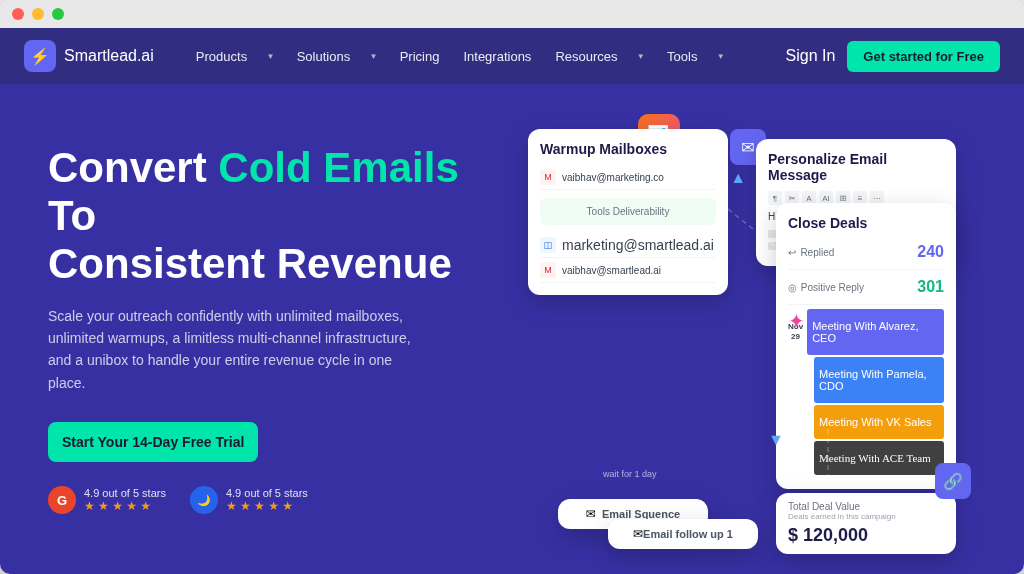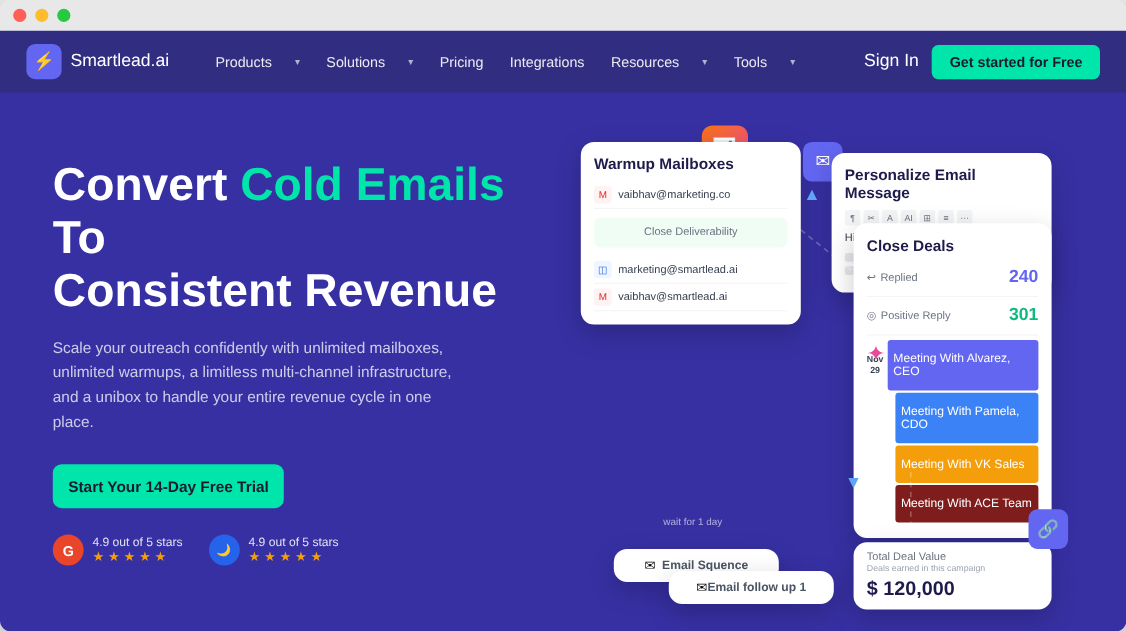--- a/index.html
+++ b/index.html
@@ -341,21 +341,21 @@
     .meeting-label {
       font-size: 11px;
       color: white;
       padding: 11px 5px;
       border-radius: 3px;
       flex: 1;
     }
     .meet-purple { background: #6366f1; }
     .meet-blue { background: #3b82f6; }
     .meet-orange { background: #f59e0b; }
-    .meet-pink { background: #7f1d1d; }
+    .meet-pink { background: #404040; font-family: Liberation Serif, serif; }
     .date-badge {
       font-size: 8px;
       font-weight: 700;
       color: #374151;
       text-align: center;
       line-height: 1.2;
     }
 
     
     .total-deal-card {
@@ -494,25 +494,25 @@
 
         <div class="float-icon chart-icon-float">📊</div>
 
         <div class="card warmup-card">
           <div class="card-title">Warmup Mailboxes</div>
           <div class="email-row">
             <div class="email-icon gmail-icon">M</div>
             <span style="font-size:10px;color:#374151;">vaibhav@marketing.co</span>
           </div>
           <div class="deliverability-box">
-            <div class="deliv-label">Close Deliverability</div>
+            <div class="deliv-label">Tools Deliverability</div>
           </div>
           <div class="email-row">
             <div class="email-icon outlook-icon">◫</div>
-            <span style="font-size:10px;color:#374151;">marketing@smartlead.ai</span>
+            <span style="font-size:14px;color:#374151;">marketing@smartlead.ai</span>
           </div>
           <div class="email-row">
             <div class="email-icon gmail-icon">M</div>
             <span style="font-size:10px;color:#374151;">vaibhav@smartlead.ai</span>
           </div>
         </div>
 
         <div class="float-icon mail-icon-float" style="display:flex;align-items:center;justify-content:center;color:white;font-size:16px;">✉</div>
 
         <div class="card personalize-card">

